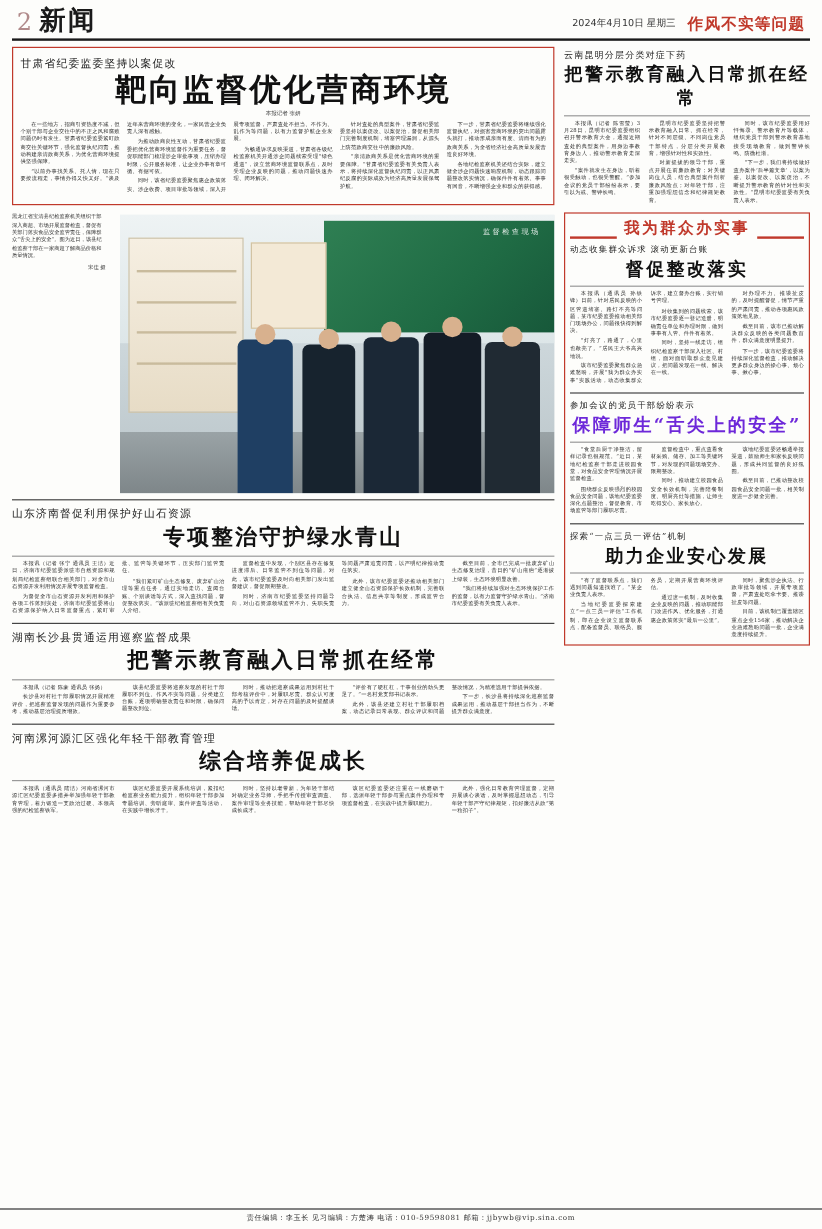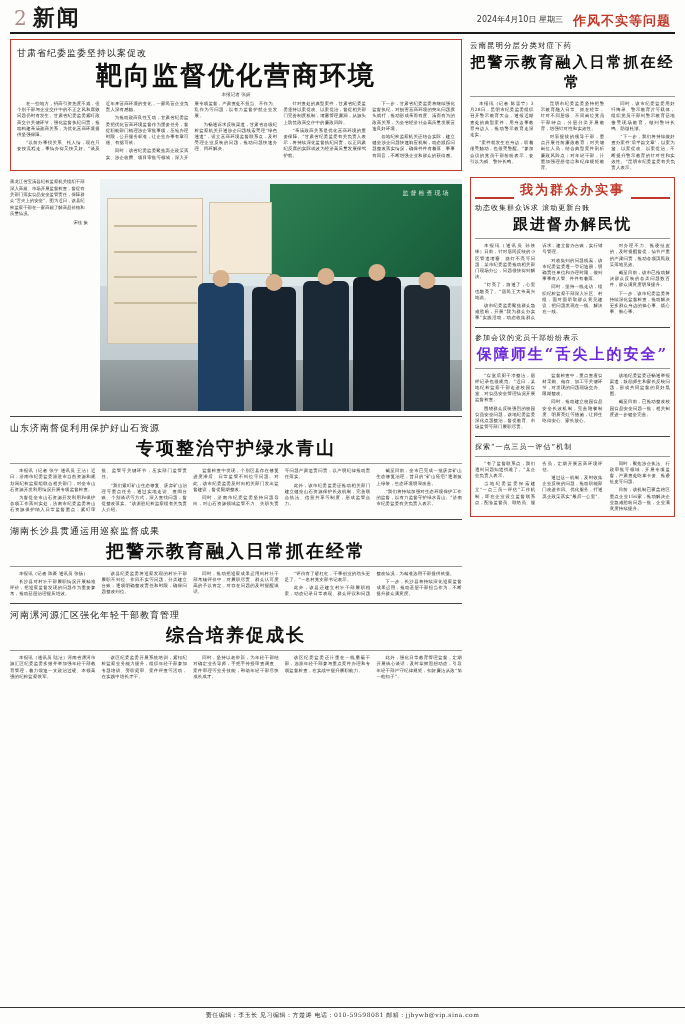--- a/index.html
+++ b/index.html
@@ -216,21 +216,21 @@
     <div class="mid-right">
       <div style="border:1px solid #c0392b;padding:3px 4px 4px;">
         <div class="redbar">
           <span class="line"></span>
           <span class="txt">我为群众办实事</span>
           <span class="line"></span>
         </div>
 
         <div>
           <div class="shoulder" style="font-size:7px">动态收集群众诉求 滚动更新台账</div>
-          <div class="headline h-md">跟进督办解民忧</div>
+          <div class="headline h-md">督促整改落实</div>
           <hr class="hair">
           <div class="body-text cols3">
             <p>本报讯（通讯员 孙铁锋）日前，针对居民反映的小区管道堵塞、路灯不亮等问题，某市纪委监委推动相关部门现场办公，问题很快得到解决。</p>
             <p>“灯亮了，路通了，心里也敞亮了。”居民王大爷高兴地说。</p>
             <p>该市纪委监委聚焦群众急难愁盼，开展“我为群众办实事”实践活动，动态收集群众诉求，建立督办台账，实行销号管理。</p>
             <p>对收集到的问题线索，该市纪委监委逐一登记造册，明确责任单位和办理时限，做到事事有人管、件件有着落。</p>
             <p>同时，坚持一线走访，组织纪检监察干部深入社区、村组，面对面听取群众意见建议，把问题发现在一线、解决在一线。</p>
             <p>对办理不力、推诿扯皮的，及时提醒督促，情节严重的严肃问责，推动各项惠民政策落地见效。</p>
             <p>截至目前，该市已推动解决群众反映的各类问题数百件，群众满意度明显提升。</p>
             <p>下一步，该市纪委监委将持续深化监督检查，推动解决更多群众身边的操心事、烦心事、揪心事。</p>
@@ -250,20 +250,21 @@
             <p>同时，推动建立校园食品安全长效机制，完善陪餐制度、明厨亮灶等措施，让师生吃得安心、家长放心。</p>
             <p>该地纪委监委还畅通举报渠道，鼓励师生和家长反映问题，形成共同监督的良好氛围。</p>
             <p>截至目前，已推动整改校园食品安全问题一批，相关制度进一步健全完善。</p>
           </div>
         </div>
 
         <hr class="thin">
 
         <div>
           <div class="shoulder" style="font-size:7px">探索“一点三员一评估”机制</div>
+          <div class="headline h-md">助力企业安心发展</div>
           <hr class="hair">
           <div class="body-text cols3">
             <p>“有了监督联系点，我们遇到问题知道找谁了。”某企业负责人表示。</p>
             <p>当地纪委监委探索建立“一点三员一评估”工作机制，即在企业设立监督联系点，配备监督员、联络员、服务员，定期开展营商环境评估。</p>
             <p>通过这一机制，及时收集企业反映的问题，推动职能部门改进作风、优化服务，打通惠企政策落实“最后一公里”。</p>
             <p>同时，聚焦涉企执法、行政审批等领域，开展专项监督，严肃查处吃拿卡要、推诿扯皮等问题。</p>
             <p>目前，该机制已覆盖辖区重点企业156家，推动解决企业急难愁盼问题一批，企业满意度持续提升。</p>
           </div>
         </div>
       </div>

